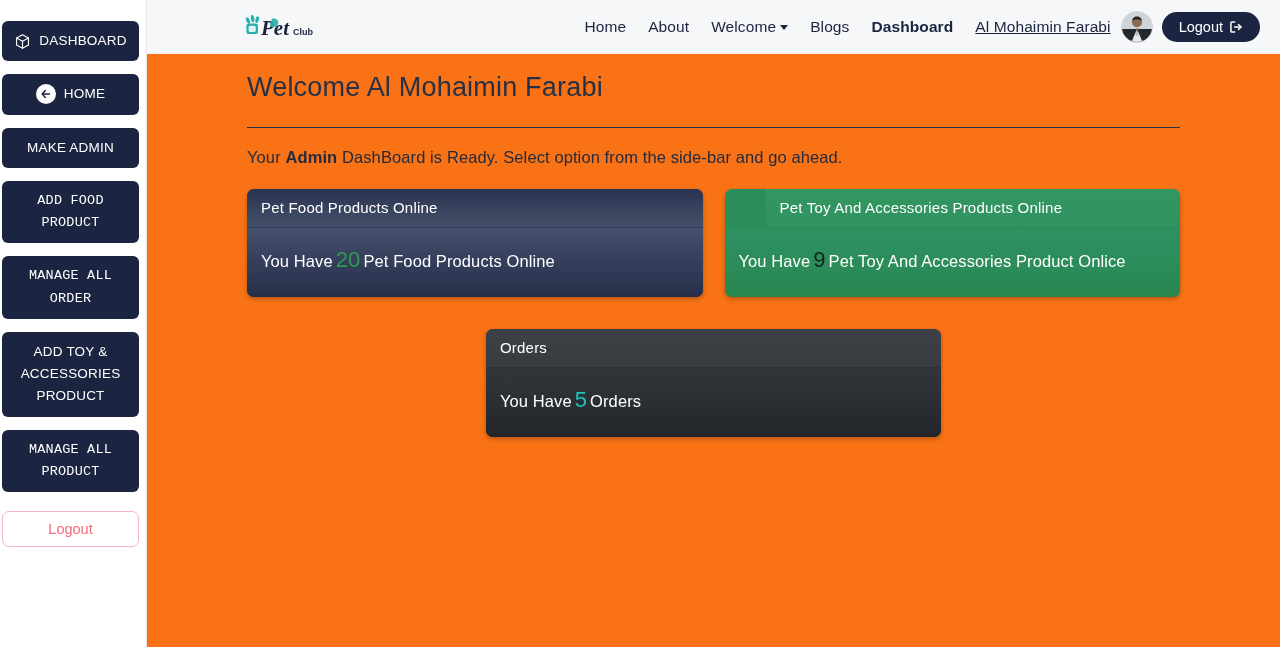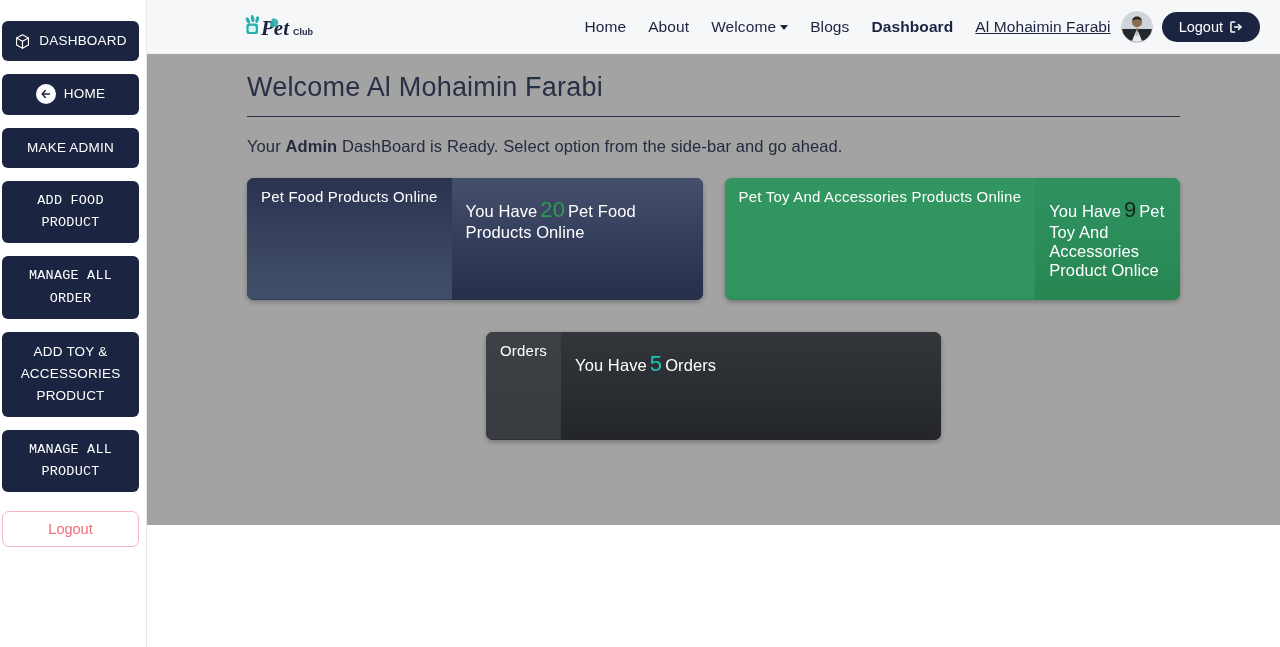--- a/index.html
+++ b/index.html
@@ -82,22 +82,22 @@
     font-size: 14.5px;
     padding: 9px 6px;
     text-align: center;
     cursor: pointer;
     min-height: 36px;
   }
 
   
   .pane {
     flex: 1;
-    height: 525px;
-    background: #a3a3a3;
+    height: 647px;
+    background: #f97316;
     display: flex;
     flex-direction: column;
   }
 
   
   .navbar {
     height: 54px;
     min-height: 54px;
     background: #f6f7f9;
     display: flex;
@@ -170,21 +170,21 @@
   .content {
     flex: 1;
     padding: 18px 100px 0 100px;
     overflow: hidden;
   }
   .page-title {
     font-family: "Liberation Sans Narrow", "Liberation Sans", sans-serif;
     font-size: 27px;
     font-weight: 400;
     color: #273045;
-    padding-bottom: 13px;
+    padding-bottom: 24px;
     border-bottom: 1.5px solid #2b3347;
     letter-spacing: .2px;
   }
   .subtitle {
     font-family: "Liberation Sans Narrow", "Liberation Sans", sans-serif;
     font-size: 16.5px;
     color: #232b3d;
     margin-top: 20px;
     letter-spacing: .1px;
   }
@@ -197,20 +197,21 @@
     margin-top: 22px;
   }
   .card {
     flex: 1;
     border-radius: 7px;
     overflow: hidden;
     box-shadow: 0 2px 5px rgba(0,0,0,.28);
     color: #ffffff;
     min-height: 108px;
     display: flex;
+    flex-direction: column;
   }
   .card-head {
     font-family: "Liberation Sans Narrow", "Liberation Sans", sans-serif;
     font-size: 15px;
     letter-spacing: .2px;
     padding: 10px 14px 11px 14px;
   }
   .card-body {
     flex: 1;
     font-family: "Liberation Sans Narrow", "Liberation Sans", sans-serif;
@@ -232,20 +233,21 @@
   .card.blue .card-body {
     background: linear-gradient(180deg, #45506c 0%, #333d5a 55%, #27304a 100%);
   }
   .card.blue .num { color: #2c9c4e; }
 
   
   .card.green { background: #2a8d5a; }
   .card.green .card-head {
     background: linear-gradient(180deg, #31965f 0%, #2f9460 100%);
     border-bottom: 1px solid #2a8a57;
+    margin-left: 41px;
   }
   .card.green .card-body {
     background: linear-gradient(180deg, #2e9160 0%, #2b8c59 60%, #27854f 100%);
   }
   .card.green .num { color: #14241b; }
   .orders-wrap {
     display: flex;
     justify-content: center;
     margin-top: 32px;
   }

